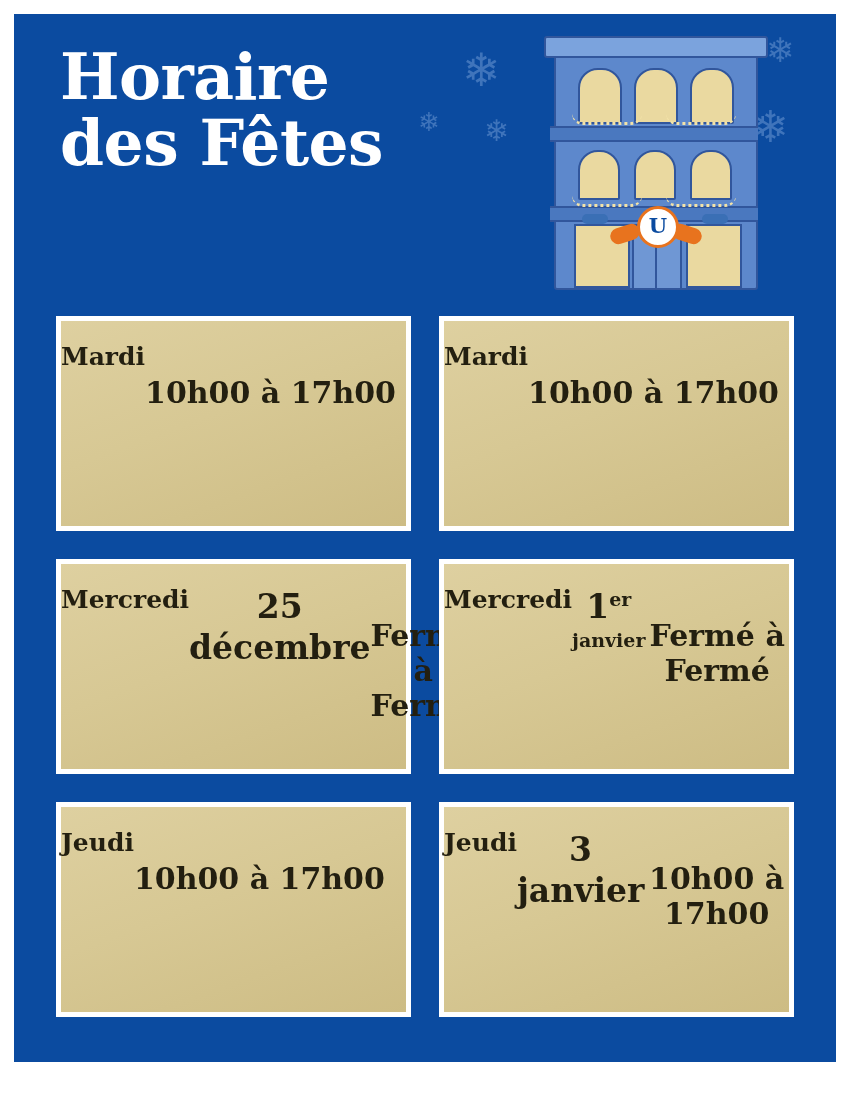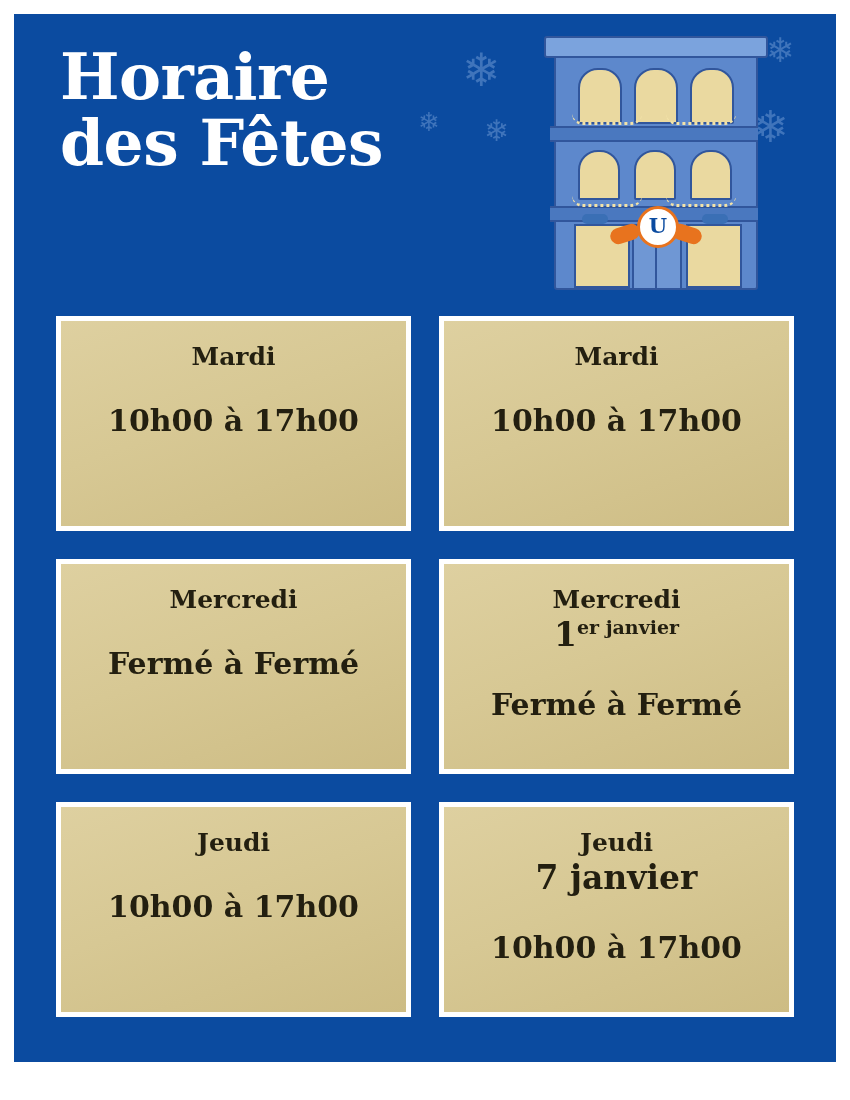--- a/index.html
+++ b/index.html
@@ -189,21 +189,21 @@
   }
 
   .card {
     height: 215px;
     background: linear-gradient(160deg, #ded0a0 0%, #d7c894 45%, #cdbc84 100%);
     border: 5px solid #ffffff;
     box-sizing: border-box;
     color: #231f10;
     text-align: center;
     display: flex;
-    flex-direction: column;
+    flex-direction: row;
     justify-content: flex-start;
     padding-top: 22px;
   }
 
   .card .dow {
     font-family: "DejaVu Serif", serif;
     font-weight: bold;
     font-size: 25px;
     line-height: 1.1;
   }
@@ -283,34 +283,35 @@
       <div class="hours">10h00 à 17h00</div>
     </div>
 
     <div class="card">
       <div class="dow">Mardi</div>
       <div class="hours">10h00 à 17h00</div>
     </div>
 
     <div class="card">
       <div class="dow">Mercredi</div>
+      <div class="date"><span>25 décembre</span></div>
       <div class="hours">Fermé à Fermé</div>
     </div>
 
     <div class="card">
       <div class="dow">Mercredi</div>
       <div class="date"><span>1</span><sup>er janvier</sup></div>
       <div class="hours">Fermé à Fermé</div>
     </div>
 
     <div class="card">
       <div class="dow">Jeudi</div>
       <div class="hours">10h00 à 17h00</div>
     </div>
 
     <div class="card">
       <div class="dow">Jeudi</div>
-      <div class="date"><span>7 janvier</span></div>
+      <div class="date"><span>3 janvier</span></div>
       <div class="hours">10h00 à 17h00</div>
     </div>
 
   </div>
 </div>
 
 </body></html>

